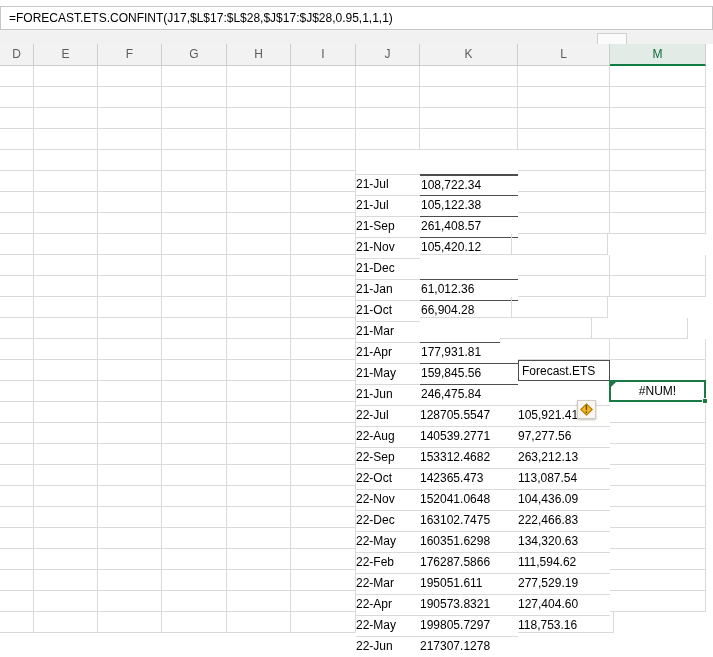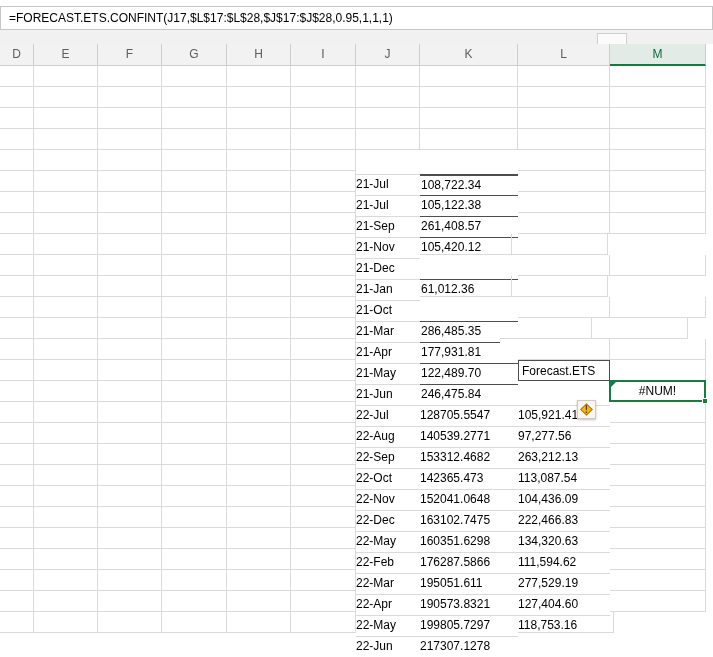--- a/index.html
+++ b/index.html
@@ -203,32 +203,32 @@
         <div class="cell" style="width: 96px;"></div>
       </div>
       <div class="grow">
         <div class="cell" style="width: 34px;"></div>
         <div class="cell" style="width: 64px;"></div>
         <div class="cell" style="width: 64px;"></div>
         <div class="cell" style="width: 65px;"></div>
         <div class="cell" style="width: 64px;"></div>
         <div class="cell" style="width: 65px;"></div>
         <div class="cell num" style="width: 64px;"><span>21-Oct</span></div>
+        <div class="cell num boxed" style="width: 98px;"><span>66,904.28</span></div>
         <div class="cell" style="width: 92px;"></div>
         <div class="cell" style="width: 96px;"></div>
       </div>
       <div class="grow">
         <div class="cell" style="width: 34px;"></div>
         <div class="cell" style="width: 64px;"></div>
         <div class="cell" style="width: 64px;"></div>
         <div class="cell" style="width: 65px;"></div>
         <div class="cell" style="width: 64px;"></div>
         <div class="cell" style="width: 65px;"></div>
         <div class="cell num" style="width: 64px;"><span>21-Mar</span></div>
-        <div class="cell num boxed" style="width: 98px;"><span>286,485.35</span></div>
         <div class="cell" style="width: 92px;"></div>
         <div class="cell" style="width: 96px;"></div>
       </div>
       <div class="grow">
         <div class="cell" style="width: 34px;"></div>
         <div class="cell" style="width: 64px;"></div>
         <div class="cell" style="width: 64px;"></div>
         <div class="cell" style="width: 65px;"></div>
         <div class="cell" style="width: 64px;"></div>
         <div class="cell" style="width: 65px;"></div>
@@ -238,21 +238,21 @@
         <div class="cell" style="width: 96px;"></div>
       </div>
       <div class="grow">
         <div class="cell" style="width: 34px;"></div>
         <div class="cell" style="width: 64px;"></div>
         <div class="cell" style="width: 64px;"></div>
         <div class="cell" style="width: 65px;"></div>
         <div class="cell" style="width: 64px;"></div>
         <div class="cell" style="width: 65px;"></div>
         <div class="cell num" style="width: 64px;"><span>21-May</span></div>
-        <div class="cell num boxed" style="width: 98px;"><span>122,489.70</span></div>
+        <div class="cell num boxed" style="width: 98px;"><span>159,845.56</span></div>
         <div class="cell" style="width: 92px;"></div>
         <div class="cell" style="width: 96px;"></div>
       </div>
       <div class="grow">
         <div class="cell" style="width: 34px;"></div>
         <div class="cell" style="width: 64px;"></div>
         <div class="cell" style="width: 64px;"></div>
         <div class="cell" style="width: 65px;"></div>
         <div class="cell" style="width: 64px;"></div>
         <div class="cell" style="width: 65px;"></div>

